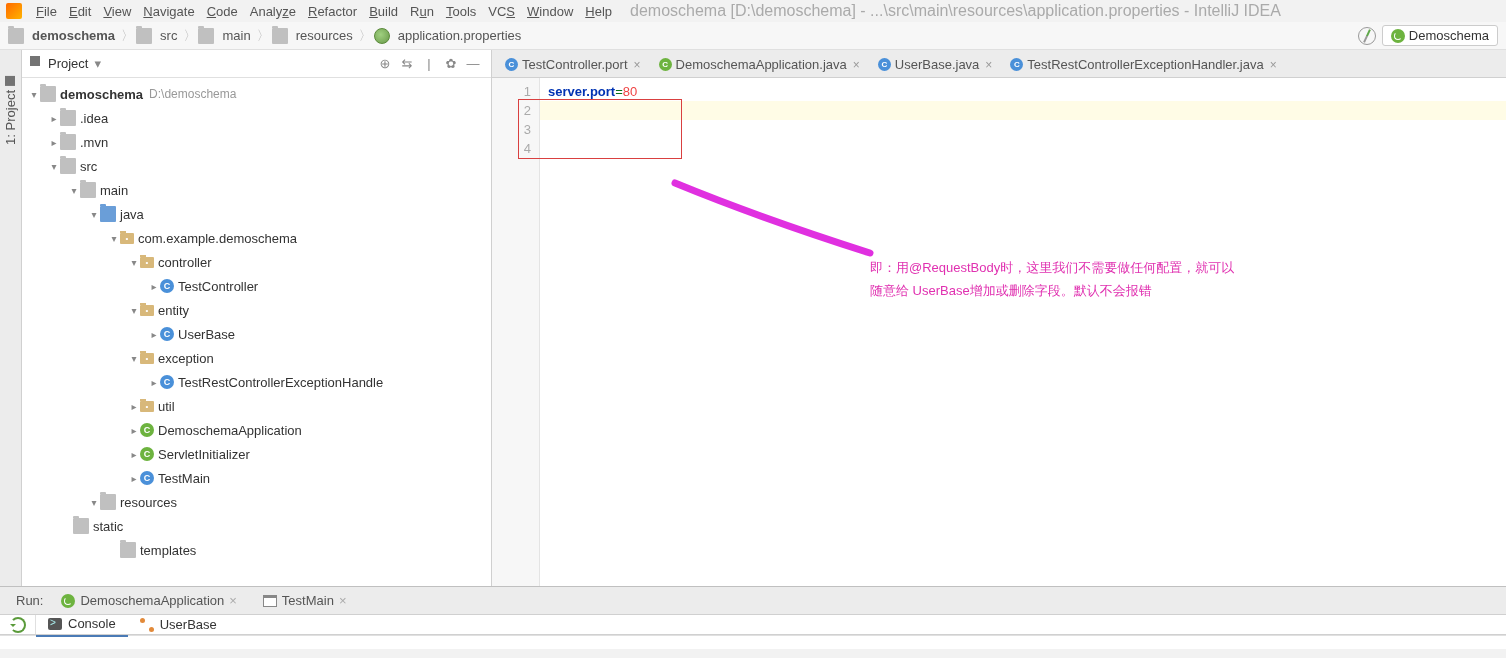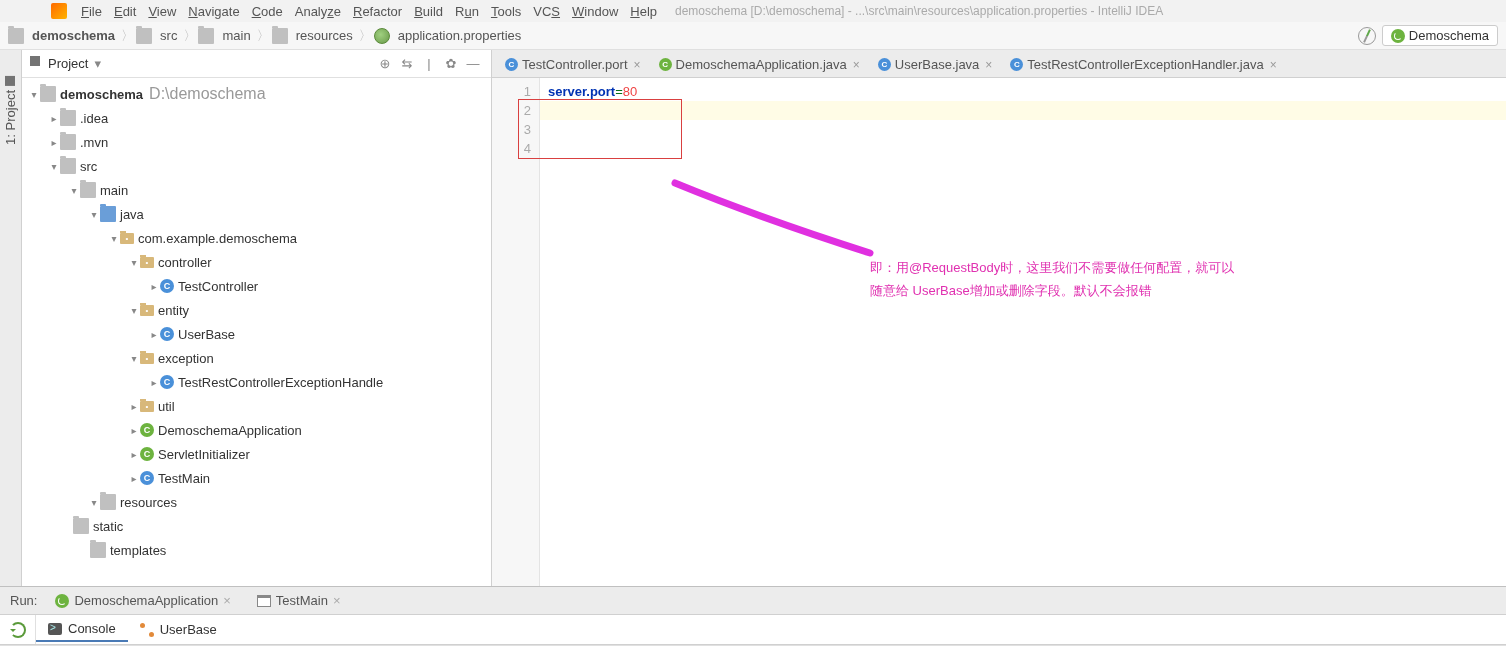--- a/index.html
+++ b/index.html
@@ -1,22 +1,22 @@
 <!DOCTYPE html>
 <html><head>
 <meta charset="utf-8">
 <style>
 * { margin: 0; padding: 0; box-sizing: border-box; font-family: "Segoe UI", Arial, sans-serif; font-size: 13px; }
 body { background: #f2f2f2; color: #333; overflow: hidden; width: 1506px; height: 658px; }
 
-.menubar { height: 22px; display: flex; align-items: center; padding: 0 6px; gap: 2px; margin-left: 45px; }
+.menubar { height: 22px; display: flex; align-items: center; padding: 0 6px; gap: 2px; }
 .menubar-logo { width: 16px; height: 16px; background: linear-gradient(135deg,#ff6a00,#ffb300); border-radius: 2px; margin-right: 6px; }
 .menubar-item { padding: 2px 6px; cursor: pointer; color: #555; }
 .menubar-item .ul { text-decoration: underline; }
-.menubar-title { color: #aaa; margin-left: 10px; font-size: 12px; white-space: nowrap; }
+.menubar-title { color: #aaa; margin-left: 10px; font-size: 16px; white-space: nowrap; }
 
 .breadcrumb-row { height: 28px; background: #f7f7f7; border-bottom: 1px solid #e0e0e0; display: flex; align-items: center; padding: 0 8px; position: relative; }
 .bc-item { display: flex; align-items: center; gap: 4px; margin-right: 4px; color: #555; cursor: pointer; }
 .bc-sep { color: #bbb; margin: 0 2px; }
 .folder-icon { width: 14px; height: 11px; background: #b0b0b0; border-radius: 1px; position: relative; display: inline-block; }
 .folder-icon.blue { background: #6a9ed8; }
 .folder-icon.grey { background: #c0c0c0; }
 .folder-icon::before { content: ''; position: absolute; top: -2px; left: 0; width: 6px; height: 2px; background: inherit; border-radius: 1px 1px 0 0; }
 .prop-icon { width: 14px; height: 14px; border-radius: 50%; background: radial-gradient(circle at 40% 40%, #a0d080, #6a9a4a); display: inline-block; border: 1px solid #5a8a3a; }
 .run-config-item { position: absolute; right: 8px; display: flex; align-items: center; gap: 6px; }
@@ -42,47 +42,47 @@
 .tree { flex: 1; overflow: auto; padding: 4px 0; }
 .tree-row { display: flex; align-items: center; height: 24px; cursor: pointer; white-space: nowrap; }
 .arrow { width: 12px; text-align: center; color: #888; font-size: 10px; }
 .tree-icon { width: 16px; height: 16px; margin-right: 4px; display: inline-flex; align-items: center; justify-content: center; }
 .pkg-icon { width: 14px; height: 11px; background: #d8b87a; border-radius: 1px; position: relative; }
 .pkg-icon::before { content: ''; position: absolute; top: -2px; left: 0; width: 6px; height: 2px; background: #d8b87a; }
 .pkg-icon::after { content: '•'; position: absolute; inset: 0; display: flex; align-items: center; justify-content: center; color: #fff; font-size: 8px; }
 .class-icon { width: 14px; height: 14px; border-radius: 50%; background: #4a90d9; color: #fff; font-size: 9px; font-weight: bold; display: flex; align-items: center; justify-content: center; }
 .class-icon.spring { background: #6db33f; }
 .tree-label { color: #333; }
-.tree-path { color: #999; margin-left: 6px; font-size: 16px; }
+.tree-path { color: #999; margin-left: 6px; font-size: 12px; }
 
 .editor-area { flex: 1; background: #fff; display: flex; flex-direction: column; position: relative; }
 .tab-bar { height: 28px; border-bottom: 1px solid #d0d0d0; display: flex; align-items: flex-end; padding-left: 4px; gap: 0; background: #ececec; }
 .tab { height: 26px; padding: 0 8px; display: flex; align-items: center; gap: 4px; background: #ececec; border: 1px solid transparent; border-bottom: none; cursor: pointer; color: #555; }
 .tab-close { color: #999; font-size: 12px; margin-left: 2px; }
 .editor-body { flex: 1; display: flex; position: relative; }
 .gutter-col { width: 48px; background: #f7f7f7; border-right: 1px solid #e4e4e4; text-align: right; padding: 4px 8px 0 0; font-family: "Consolas", monospace; font-size: 12.5px; color: #aaa; }
 .gutter-col .ln { height: 19px; line-height: 19px; }
 .code-col { flex: 1; padding: 4px 0 0 8px; font-family: "Consolas", monospace; font-size: 13px; position: relative; }
 .code-line { height: 19px; line-height: 19px; white-space: pre; }
 .kw { color: #0033b3; font-weight: bold; }
 .eq { color: #067017; }
 .num { color: #ef4444; }
 .highlight-line { background: #fffce6; position: absolute; left: 0; right: 0; height: 19px; top: 23px; z-index: 0; }
 .red-box { position: absolute; border: 1px solid #d94040; left: -22px; top: 21px; width: 164px; height: 60px; pointer-events: none; }
 
 .annotation-arrow { position: absolute; left: 130px; top: 100px; pointer-events: none; }
 .annotation-text { position: absolute; left: 330px; top: 178px; color: #e030b0; font-size: 16px; line-height: 1.8; width: 650px; }
 
 .bottom-panels { border-top: 1px solid #c0c0c0; background: #ececec; }
-.run-bar { height: 28px; display: flex; align-items: center; padding: 0 10px; border-bottom: 1px solid #d0d0d0; }
+.run-bar { height: 28px; display: flex; align-items: center; padding: 0 16px; border-bottom: 1px solid #d0d0d0; }
 .run-label { color: #555; margin-right: 12px; }
 .run-tab { display: flex; align-items: center; gap: 5px; padding: 3px 6px; cursor: pointer; color: #555; }
 .run-tab .close { color: #aaa; }
 .table-ico { width: 14px; height: 12px; border: 1px solid #888; background: linear-gradient(#888 2px, #fff 2px); }
-.console-bar { height: 30px; display: flex; align-items: center; border-bottom: 1px solid #d0d0d0; background: #fff; }
+.console-bar { height: 20px; display: flex; align-items: center; border-bottom: 1px solid #d0d0d0; background: #fff; }
 .rerun-col { width: 36px; height: 100%; display: flex; align-items: center; justify-content: center; border-right: 1px solid #e0e0e0; cursor: pointer; }
 .rerun-icon { width: 16px; height: 16px; border: 2px solid #5a9a3a; border-radius: 50%; border-left-color: transparent; position: relative; }
 .rerun-icon::after { content: ''; position: absolute; left: -2px; top: 5px; border: 3px solid transparent; border-top-color: #5a9a3a; }
 .console-tab { padding: 4px 12px; display: flex; align-items: center; gap: 6px; border-right: 0; cursor: pointer; }
 .console-tab.active { border-bottom: 2px solid #4a7ab5; }
 .dark-box-ico { width: 14px; height: 12px; background: #555; border-radius: 2px; position: relative; }
 .dark-box-ico::after { content: '>'; color: #aee; position: absolute; left: 2px; top: -1px; font-size: 10px; }
 .endpoints-ico { width: 14px; height: 14px; position: relative; }
 .endpoints-ico::before, .endpoints-ico::after { content: ''; position: absolute; width: 5px; height: 5px; border-radius: 50%; background: #e28a3a; }
 .endpoints-ico::before { left: 0; top: 0; }
@@ -263,21 +263,21 @@
       <div class="tree-row" style="padding-left:66px">
         <span class="arrow">▾</span>
         <span class="folder-icon grey tree-icon"></span>
         <span class="tree-label">resources</span>
       </div>
       <div class="tree-row" style="padding-left:39px">
         <span class="arrow">&nbsp;</span>
         <span class="folder-icon grey tree-icon"></span>
         <span class="tree-label">static</span>
       </div>
-      <div class="tree-row" style="padding-left:56px">
+      <div class="tree-row" style="padding-left:86px">
         <span class="arrow">&nbsp;</span>
         <span class="folder-icon grey tree-icon"></span>
         <span class="tree-label">templates</span>
       </div>
     </div>
   </div>
 
   <div class="editor-area">
     <div class="tab-bar">
       <div class="tab">

